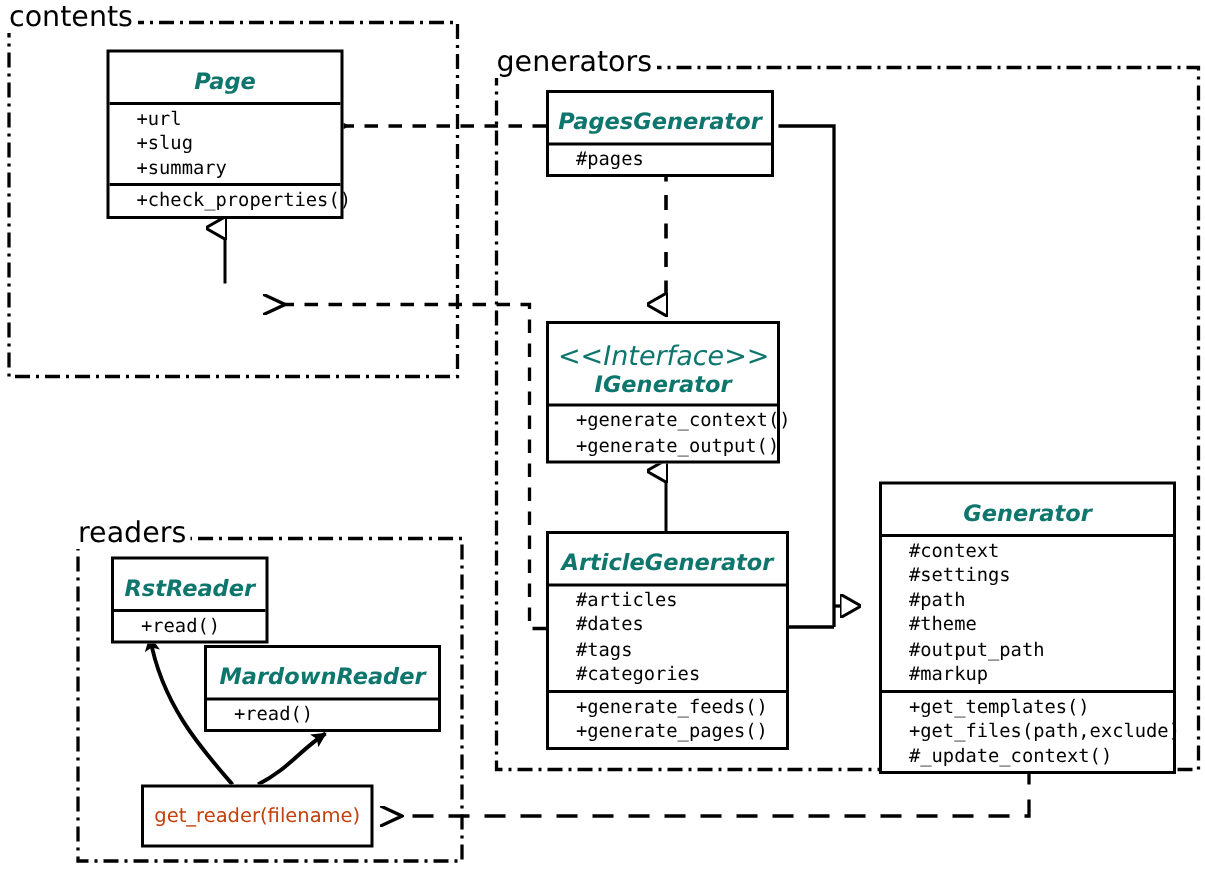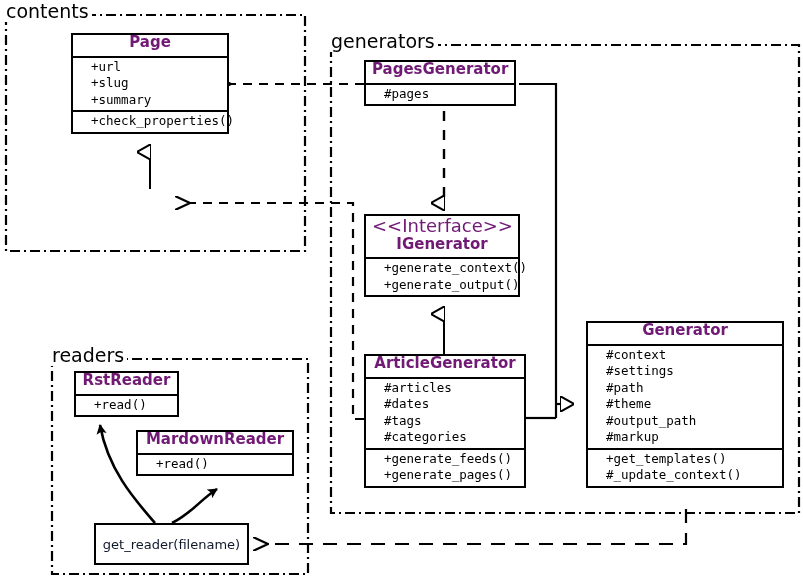--- a/index.html
+++ b/index.html
@@ -31,24 +31,25 @@
     box-sizing: border-box;
     background: #ffffff;
     border: 2px solid #000000;
     z-index: 3;
   }
   .uml-title {
     font-family: "DejaVu Sans", sans-serif;
     font-weight: bold;
     font-size: 15px;
     text-align: center;
-    color: #701a75;
-    padding: 0 6px 5px 6px;
+    color: #0f766e;
+    padding: 12px 6px 5px 6px;
     line-height: 1.05;
     white-space: nowrap;
+    font-style: italic;
   }
   .uml-stereotype {
     display: block;
     font-family: "DejaVu Sans", sans-serif;
     font-weight: normal;
     font-size: 18px;
     text-align: center;
     line-height: 1.15;
   }
   .uml-compartment {
@@ -70,21 +71,21 @@
     background: #ffffff;
     border: 2px solid #000000;
     z-index: 3;
     display: flex;
     align-items: center;
     justify-content: center;
   }
   .plain-box .label {
     font-family: "DejaVu Sans", sans-serif;
     font-size: 13px;
-    color: #0f172a;
+    color: #c2410c;
     white-space: nowrap;
   }
   .package-label {
     position: absolute;
     font-family: "DejaVu Sans", sans-serif;
     font-size: 19px;
     color: #000000;
     background: #ffffff;
     padding: 0 3px 0 2px;
     z-index: 4;
@@ -200,20 +201,21 @@
     <div class="uml-compartment">
       <div class="uml-member">#context</div>
       <div class="uml-member">#settings</div>
       <div class="uml-member">#path</div>
       <div class="uml-member">#theme</div>
       <div class="uml-member">#output_path</div>
       <div class="uml-member">#markup</div>
     </div>
     <div class="uml-compartment">
       <div class="uml-member">+get_templates()</div>
+      <div class="uml-member">+get_files(path,exclude)</div>
       <div class="uml-member">#_update_context()</div>
     </div>
   </div>
 
   <div class="uml-class" style="left:74px; top:371px; width:105px;">
     <div class="uml-title">RstReader</div>
     <div class="uml-compartment">
       <div class="uml-member">+read()</div>
     </div>
   </div>

